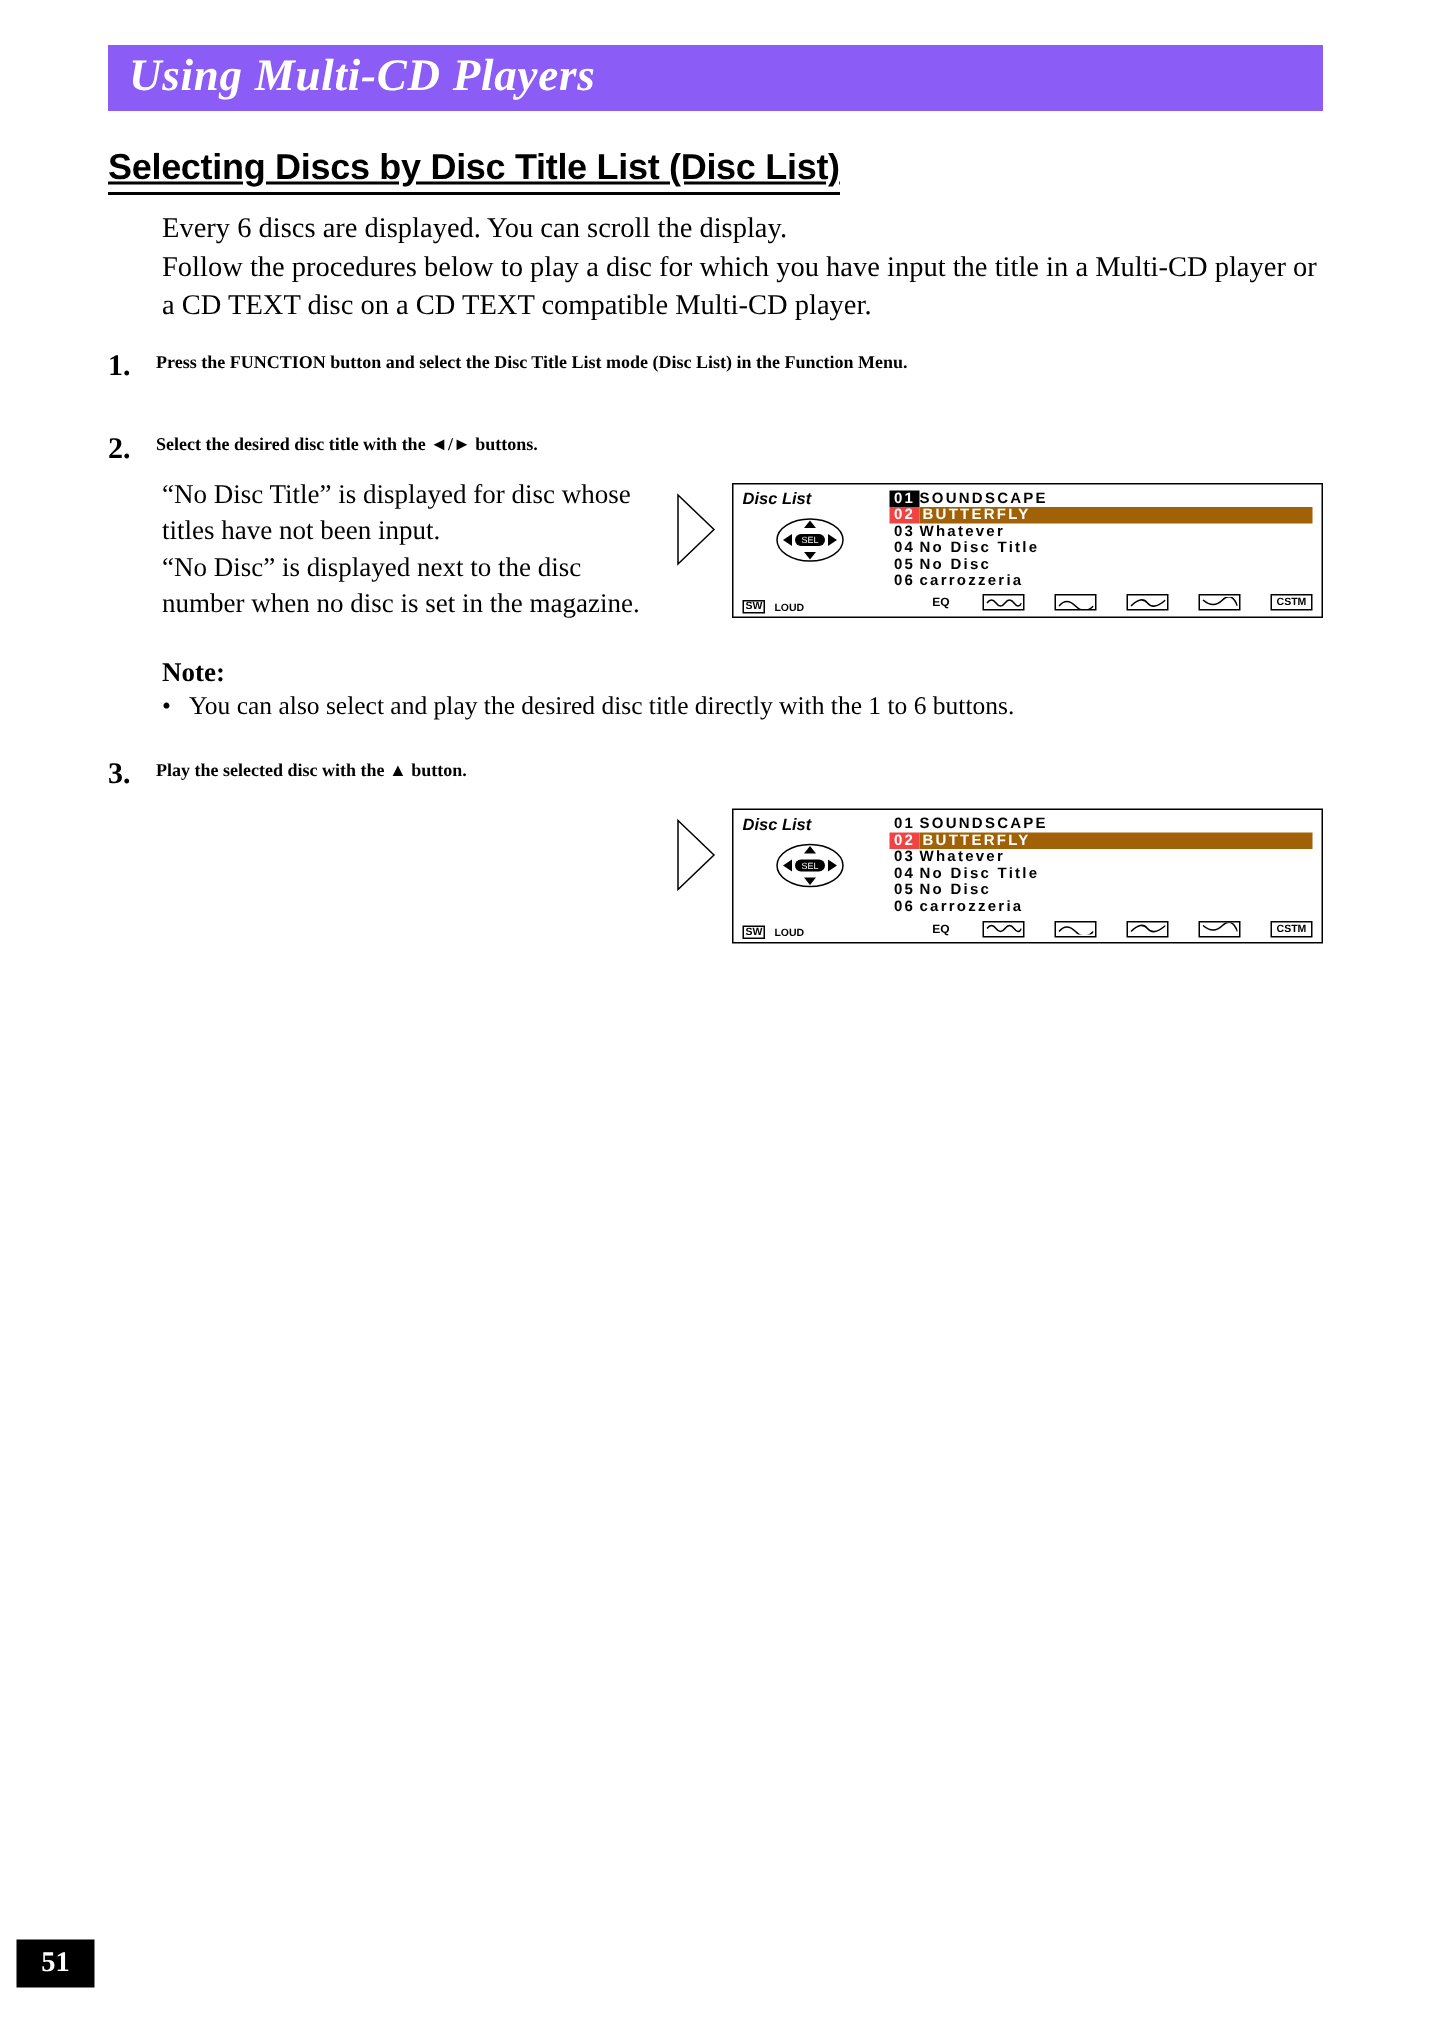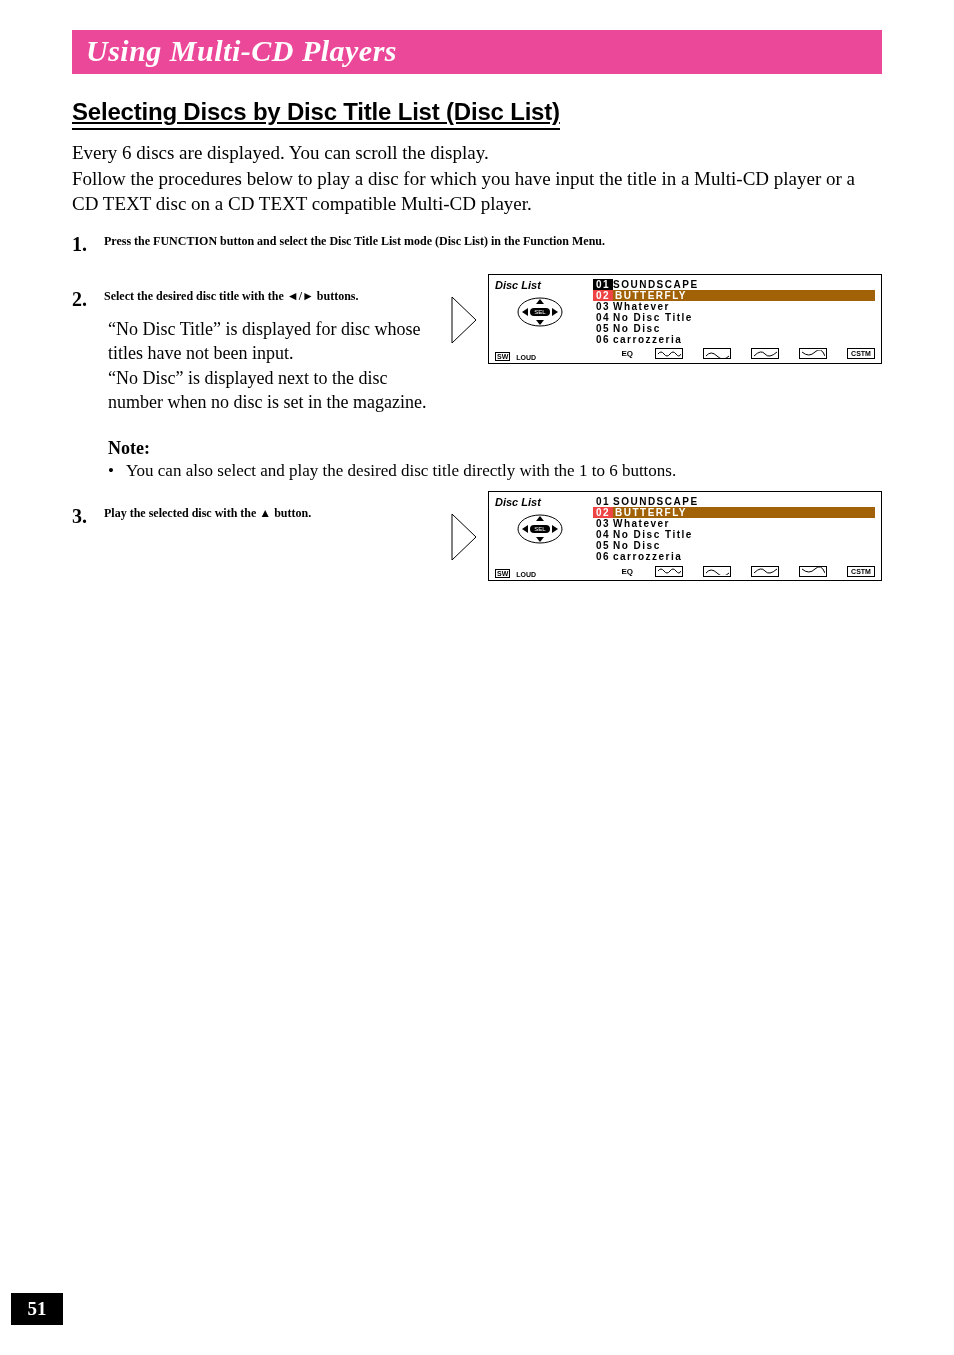--- a/index.html
+++ b/index.html
@@ -1,27 +1,27 @@
 <!DOCTYPE html>
 <html><head>
 <meta charset="utf-8">
 <style>
   * { box-sizing: border-box; margin: 0; padding: 0; }
   html, body { width: 954px; background: #fff; font-family: "Times New Roman", Times, serif; color: #000; }
   .page { width: 954px; min-height: 1355px; position: relative; padding: 30px 72px 0 72px; }
-  .black-bar { background: #ec4899; color: #fff; padding: 4px 14px 6px 14px; margin-bottom: 24px; }
+  .black-bar { background: #8b5cf6; color: #fff; padding: 4px 14px 6px 14px; margin-bottom: 24px; }
   .black-bar h1 { font-style: italic; font-weight: bold; font-size: 30px; letter-spacing: 0.5px; font-family: "Times New Roman", serif; }
   .section-title { font-family: Arial, Helvetica, sans-serif; font-weight: bold; font-size: 24px; border-bottom: 2px solid #000; display: inline-block; padding-bottom: 2px; margin-bottom: 10px; letter-spacing: -0.2px; text-decoration: underline; }
-  .intro { font-size: 19px; line-height: 1.35; margin-bottom: 16px; }
+  .intro { font-size: 19px; line-height: 1.35; margin-left: 36px; margin-bottom: 16px; }
   .step { display: flex; margin-top: 14px; margin-bottom: 6px; }
   .step .num { width: 32px; font-weight: bold; font-size: 20px; }
   .step .text { flex: 1; font-weight: bold; font-size: 12px; line-height: 1.35; }
   .two-col { display: flex; gap: 18px; align-items: flex-start; }
   .col-left { width: 360px; }
-  .col-right { flex: 1; display:flex; align-items:center; gap:8px; }
+  .col-right { flex: 1; display:flex; align-items:flex-start; gap:8px;margin-top:48px; }
   .sub { font-size: 18px; line-height: 1.35; margin-left: 36px; margin-top: 6px; }
   .note-block { margin-top: 24px; margin-left: 36px; }
   .note-title { font-weight: bold; font-size: 18px; }
   .note-item { font-size: 17px; margin-top: 2px; display:flex; }
   .note-item .bullet { width: 18px; }
   .note-item .nt { flex:1; }
   .pointer-svg { flex:0 0 30px; margin-top:6px; }
   .lcd { flex:1; border:1px solid #000; background:#fff; font-family: Arial, sans-serif; position:relative; padding:4px 6px 2px 6px; min-height:88px; }
   .lcd-inner { display:flex; gap:8px; }
   .lcd-left { width:90px; font-size:12px; }

